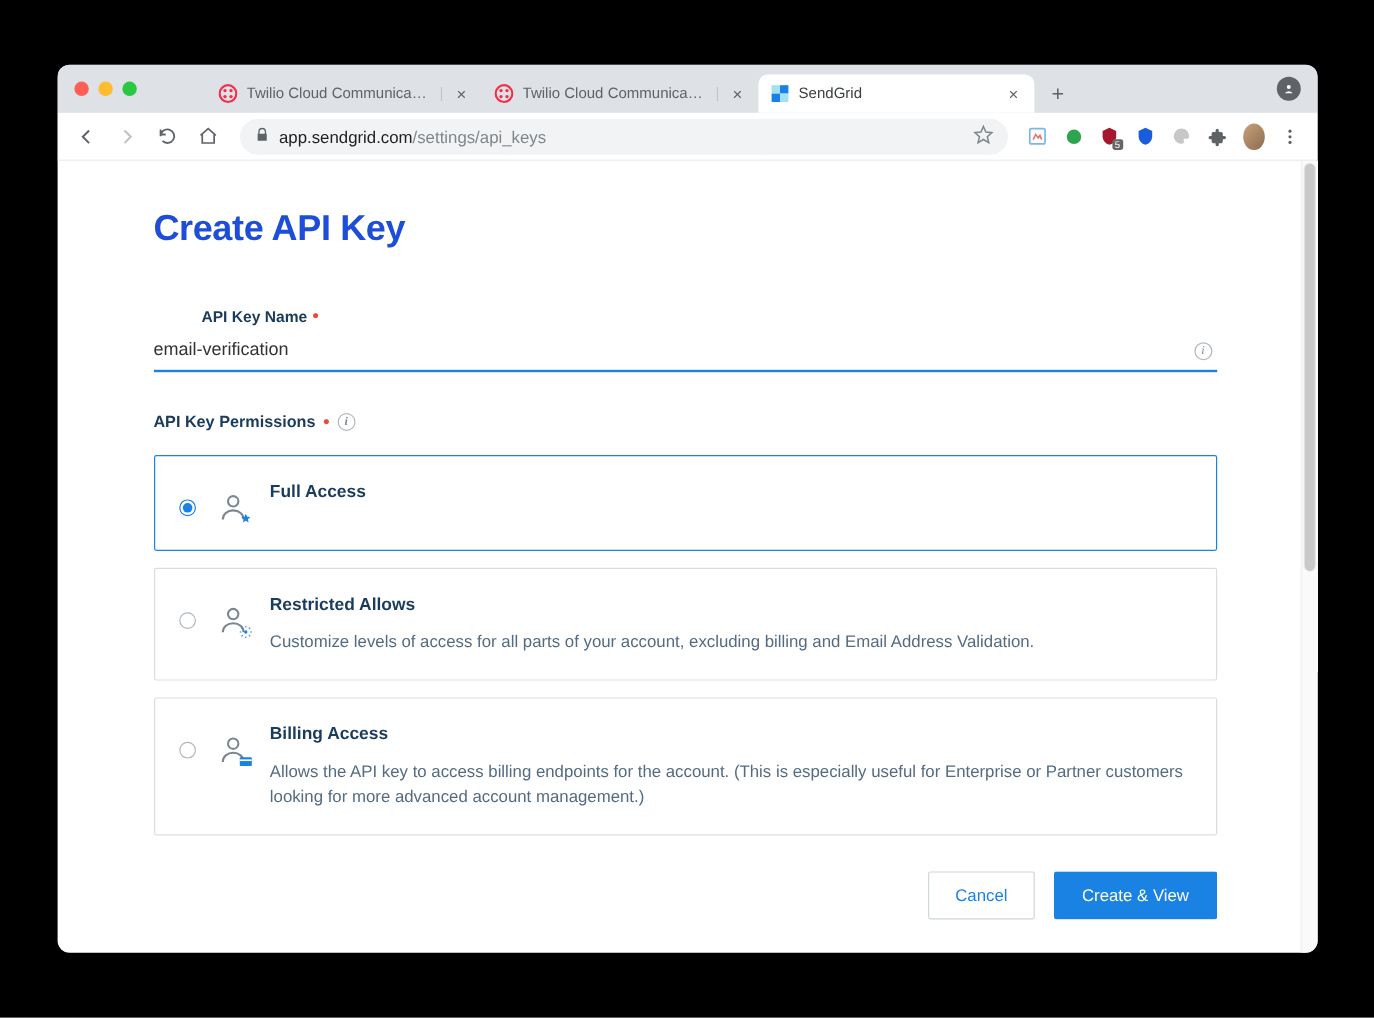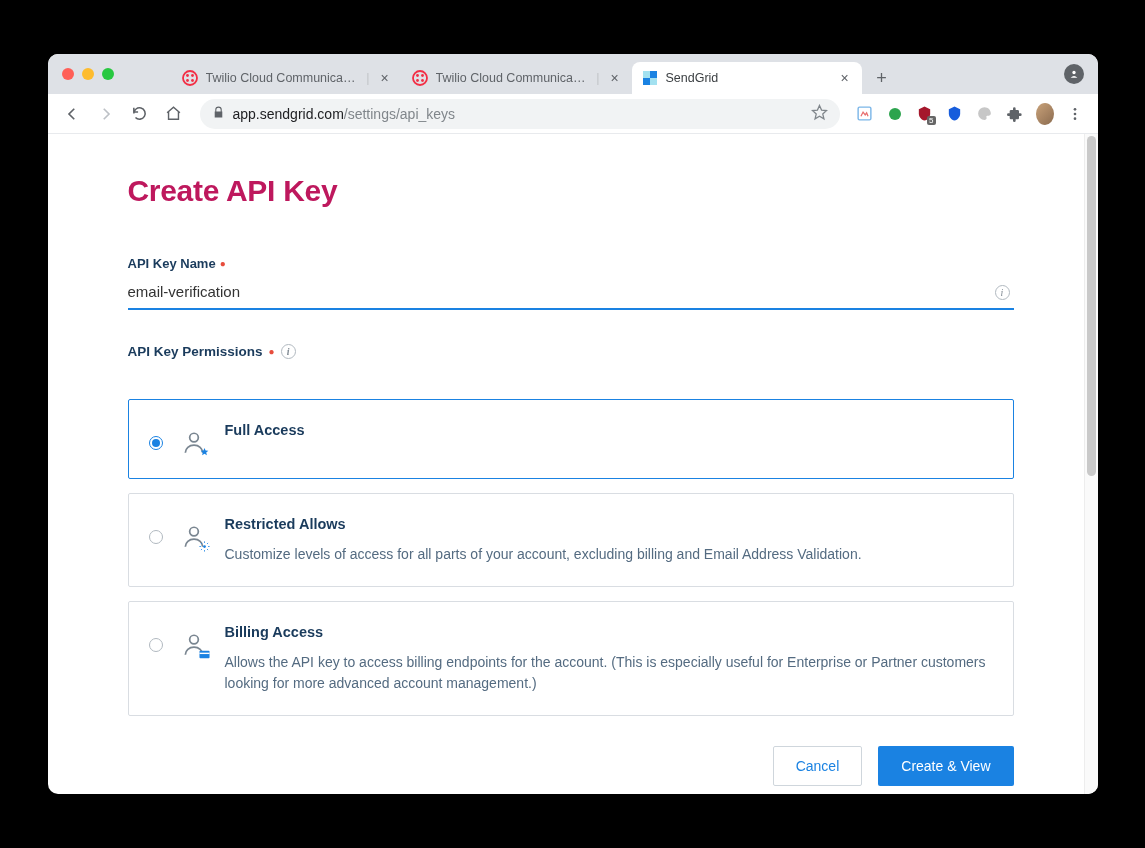--- a/index.html
+++ b/index.html
@@ -100,29 +100,30 @@
     position:relative;
   }
   .scroll-thumb {
     position:absolute; top:2px; left:2px; right:2px;
     height:340px;
     background:#c9c9c9; border-radius:10px;
   }
 
   h1.page-title {
     font-size:30px; font-weight:700;
-    color:#be185d; margin:0 0 48px 0;
+    color:#1d4ed8; margin:0 0 48px 0;
     letter-spacing:-0.3px;
   }
 
   .field-label {
     font-size:13px; font-weight:600;
     color:#1a3b5c;
     display:flex; align-items:center; gap:4px;
     margin-bottom:6px;
+    margin-left:40px;
   }
   .req { color:#e74c3c; font-size:10px; }
   .info-icon {
     width:15px; height:15px; border:1px solid #b0b8bf;
     border-radius:50%; font-size:10px; font-style:italic;
     color:#808a93; display:inline-flex;
     align-items:center; justify-content:center;
     font-family:Georgia, serif;
   }
 
@@ -133,21 +134,21 @@
     padding:6px 28px 8px 0;
     background:transparent;
     font-family:inherit;
   }
   .input-wrap { position:relative; margin-bottom:34px; }
   .input-wrap .info-icon { position:absolute; right:4px; top:8px; cursor:pointer; }
 
   .section-label {
     font-size:13.5px; font-weight:700; color:#1a3b5c;
     display:flex; align-items:center; gap:6px;
-    margin-bottom:40px;
+    margin-bottom:20px;
   }
 
   .option-card {
     border:1px solid #d9dde2;
     border-radius:2px;
     padding:22px 24px 22px 20px;
     display:flex; align-items:flex-start; gap:18px;
     margin-bottom:14px;
     cursor:pointer;
   }

